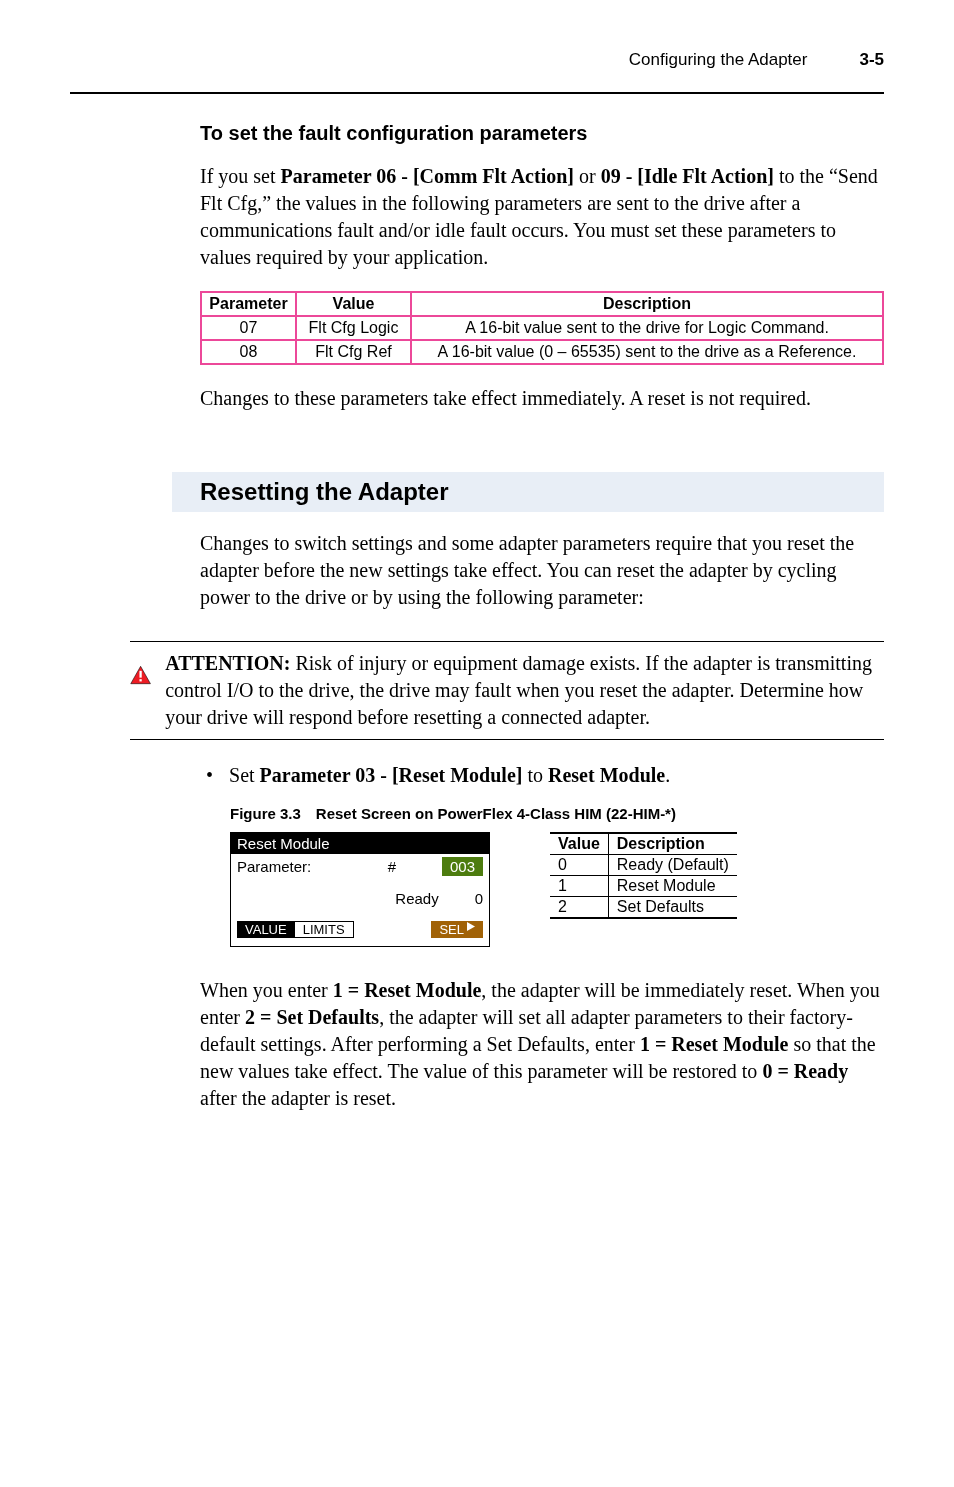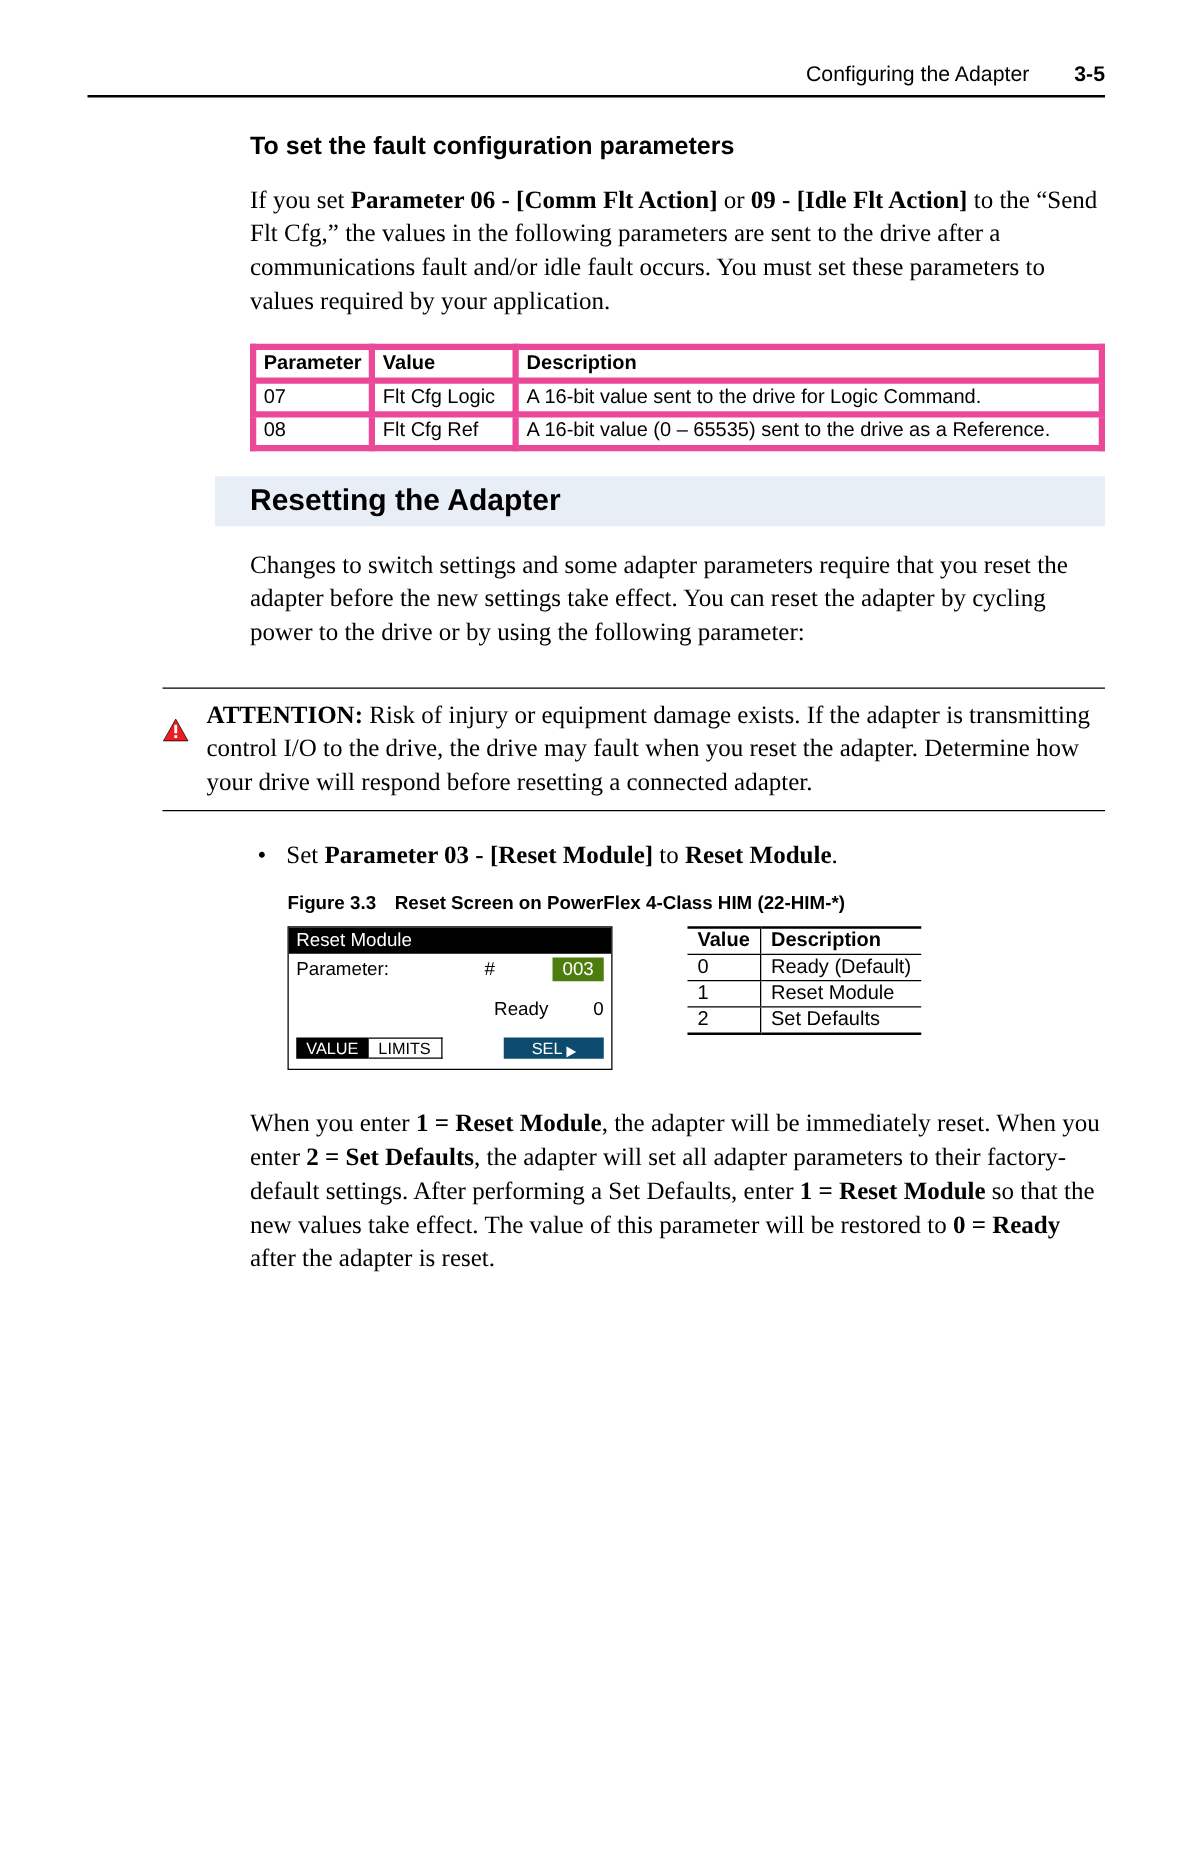--- a/index.html
+++ b/index.html
@@ -9,24 +9,24 @@
     color: #000;
     width: 954px;
     height: 1487px;
     position: relative;
     padding: 50px 70px 50px 70px;
   }
   .header-line {
     display: flex;
     justify-content: flex-end;
     align-items: baseline;
-    gap: 36px;
+    gap: 52px;
     font-family: Arial, Helvetica, sans-serif;
     font-size: 17px;
-    margin-bottom: 6px;
+    margin-bottom: 22px;
   }
   .header-line .pg { font-weight: bold; }
   .rule { border-top: 2.5px solid #000; margin-bottom: 28px; }
   .content { margin-left: 130px; }
   .h3 {
     font-family: Arial, Helvetica, sans-serif;
     font-weight: bold;
     font-size: 20px;
     margin-bottom: 18px;
   }
@@ -36,23 +36,23 @@
     margin-bottom: 20px;
   }
   .param-table {
     width: 100%;
     border-collapse: collapse;
     font-family: Arial, Helvetica, sans-serif;
     font-size: 16px;
     margin-bottom: 20px;
   }
   .param-table th, .param-table td {
-    border: 5px solid #ec4899;
+    border: 2px solid #ec4899;
     padding: 2px 6px;
-    text-align: left;
+    text-align: center;
     vertical-align: top;
   }
   .param-table th { font-weight: bold; }
   .param-table th:nth-child(1), .param-table td:nth-child(1) { width: 95px; }
   .param-table th:nth-child(2), .param-table td:nth-child(2) { width: 115px; }
   .section-bar {
     background: #e8eef6;
     font-family: Arial, Helvetica, sans-serif;
     font-weight: bold;
     font-size: 24px;
@@ -124,21 +124,21 @@
   .him-foot-left {
     display:flex;
   }
   .him-chip-dark {
     background:#000; color:#fff; padding:1px 8px; font-size:13px;
   }
   .him-chip-light {
     border:1px solid #000; border-left:none; padding:0 8px; font-size:13px;
   }
   .him-sel {
-    background:#0c4a6e; color:#fff; padding:1px 22px; font-size:13px; display:flex; align-items:flex-end; gap:3px;
+    background:#a16207; color:#fff; padding:1px 8px; font-size:13px; display:flex; align-items:flex-start; gap:3px;
   }
   .val-table {
     border-collapse: collapse;
     font-family: Arial, Helvetica, sans-serif;
     font-size: 16px;
   }
   .val-table th, .val-table td {
     border-top:1px solid #000; border-bottom:1px solid #000;
     border-left:1px solid #000; border-right:none;
     padding:1px 8px; text-align:left;
@@ -180,20 +180,21 @@
         <td>A 16-bit value sent to the drive for Logic Command.</td>
       </tr>
       <tr>
         <td>08</td>
         <td>Flt Cfg Ref</td>
         <td>A 16-bit value (0 – 65535) sent to the drive as a Reference.</td>
       </tr>
     </tbody>
   </table>
 
+  <p class="body-text" style="margin-bottom:60px;">Changes to these parameters take effect immediately. A reset is not required.</p>
 
   <div class="section-bar">Resetting the Adapter</div>
 
   <p class="body-text" style="margin-bottom:30px;">Changes to switch settings and some adapter parameters require that you reset the adapter before the new settings take effect. You can reset the adapter by cycling power to the drive or by using the following parameter:</p>
 
   <div class="attention-block">
     <svg width="56" height="50" viewBox="0 0 56 50">
       <polygon points="28,2 54,48 2,48" fill="#ed1c24" stroke="#000" stroke-width="1.5"></polygon>
       <rect x="25" y="14" width="6" height="18" fill="#fff"></rect>
       <rect x="25" y="36" width="6" height="6" fill="#fff"></rect>

